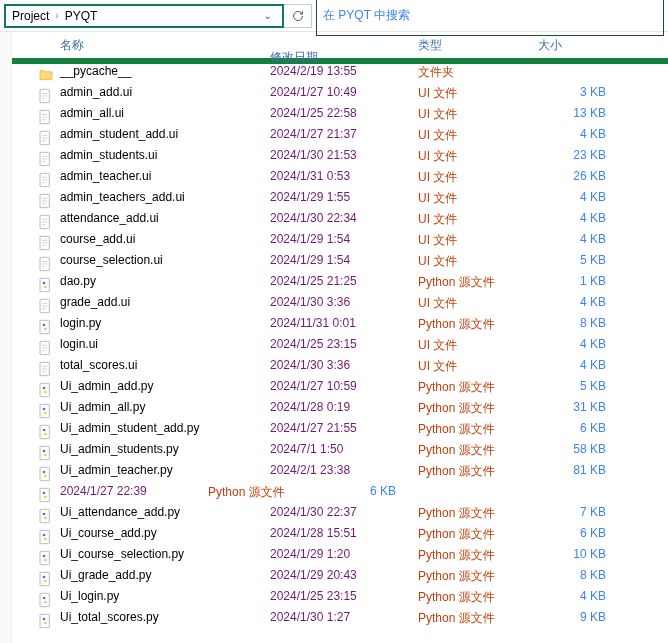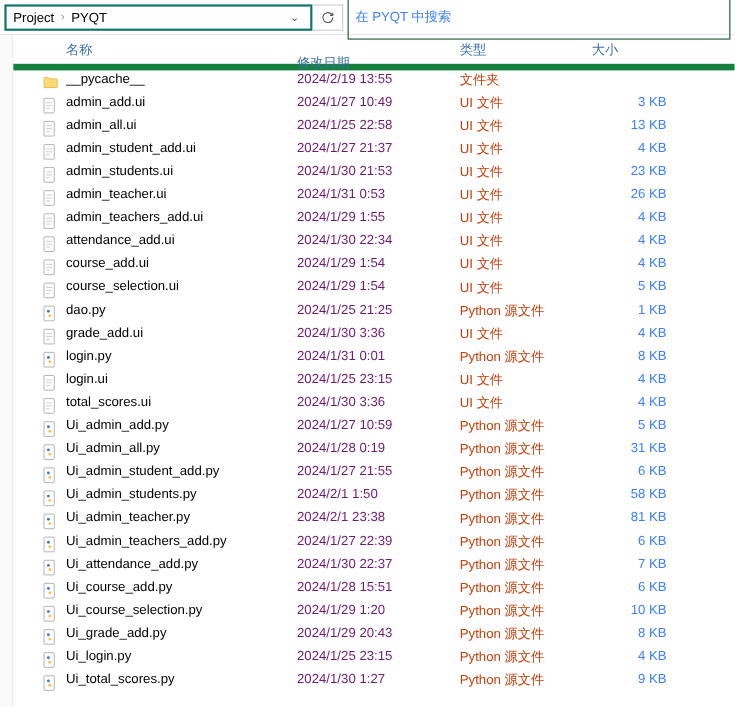--- a/index.html
+++ b/index.html
@@ -259,21 +259,21 @@
         </div>
         <div class="row">
           <span class="iconcell">
             <svg width="16" height="16" viewBox="0 0 24 24">
               <rect x="3" y="2" width="14" height="20" rx="1" fill="#fff" stroke="#999"></rect>
               <circle cx="9" cy="9" r="2" fill="#3b7fc4"></circle>
               <circle cx="11" cy="15" r="2" fill="#f4c542"></circle>
             </svg>
           </span>
           <span class="fname">login.py</span>
-          <span class="fdate">2024/1/31 0:01</span>
+          <span class="fdate">2024/11/31 0:01</span>
           <span class="ftype">Python 源文件</span>
           <span class="fsize">8 KB</span>
         </div>
         <div class="row">
           <span class="iconcell">
             <svg width="16" height="16" viewBox="0 0 24 24">
               <rect x="3" y="2" width="14" height="20" rx="1" fill="#fff" stroke="#999"></rect>
               <path d="M6 8h8M6 12h8M6 16h5" stroke="#bbb"></path>
             </svg>
           </span>
@@ -335,21 +335,21 @@
         </div>
         <div class="row">
           <span class="iconcell">
             <svg width="16" height="16" viewBox="0 0 24 24">
               <rect x="3" y="2" width="14" height="20" rx="1" fill="#fff" stroke="#999"></rect>
               <circle cx="9" cy="9" r="2" fill="#3b7fc4"></circle>
               <circle cx="11" cy="15" r="2" fill="#f4c542"></circle>
             </svg>
           </span>
           <span class="fname">Ui_admin_students.py</span>
-          <span class="fdate">2024/2/1 1:50</span>
+          <span class="fdate">2024/7/1 1:50</span>
           <span class="ftype">Python 源文件</span>
           <span class="fsize">58 KB</span>
         </div>
         <div class="row">
           <span class="iconcell">
             <svg width="16" height="16" viewBox="0 0 24 24">
               <rect x="3" y="2" width="14" height="20" rx="1" fill="#fff" stroke="#999"></rect>
               <circle cx="9" cy="9" r="2" fill="#3b7fc4"></circle>
               <circle cx="11" cy="15" r="2" fill="#f4c542"></circle>
             </svg>
@@ -360,21 +360,20 @@
           <span class="fsize">81 KB</span>
         </div>
         <div class="row">
           <span class="iconcell">
             <svg width="16" height="16" viewBox="0 0 24 24">
               <rect x="3" y="2" width="14" height="20" rx="1" fill="#fff" stroke="#999"></rect>
               <circle cx="9" cy="9" r="2" fill="#3b7fc4"></circle>
               <circle cx="11" cy="15" r="2" fill="#f4c542"></circle>
             </svg>
           </span>
-          <span class="fname">Ui_admin_teachers_add.py</span>
           <span class="fdate">2024/1/27 22:39</span>
           <span class="ftype">Python 源文件</span>
           <span class="fsize">6 KB</span>
         </div>
         <div class="row">
           <span class="iconcell">
             <svg width="16" height="16" viewBox="0 0 24 24">
               <rect x="3" y="2" width="14" height="20" rx="1" fill="#fff" stroke="#999"></rect>
               <circle cx="9" cy="9" r="2" fill="#3b7fc4"></circle>
               <circle cx="11" cy="15" r="2" fill="#f4c542"></circle>

